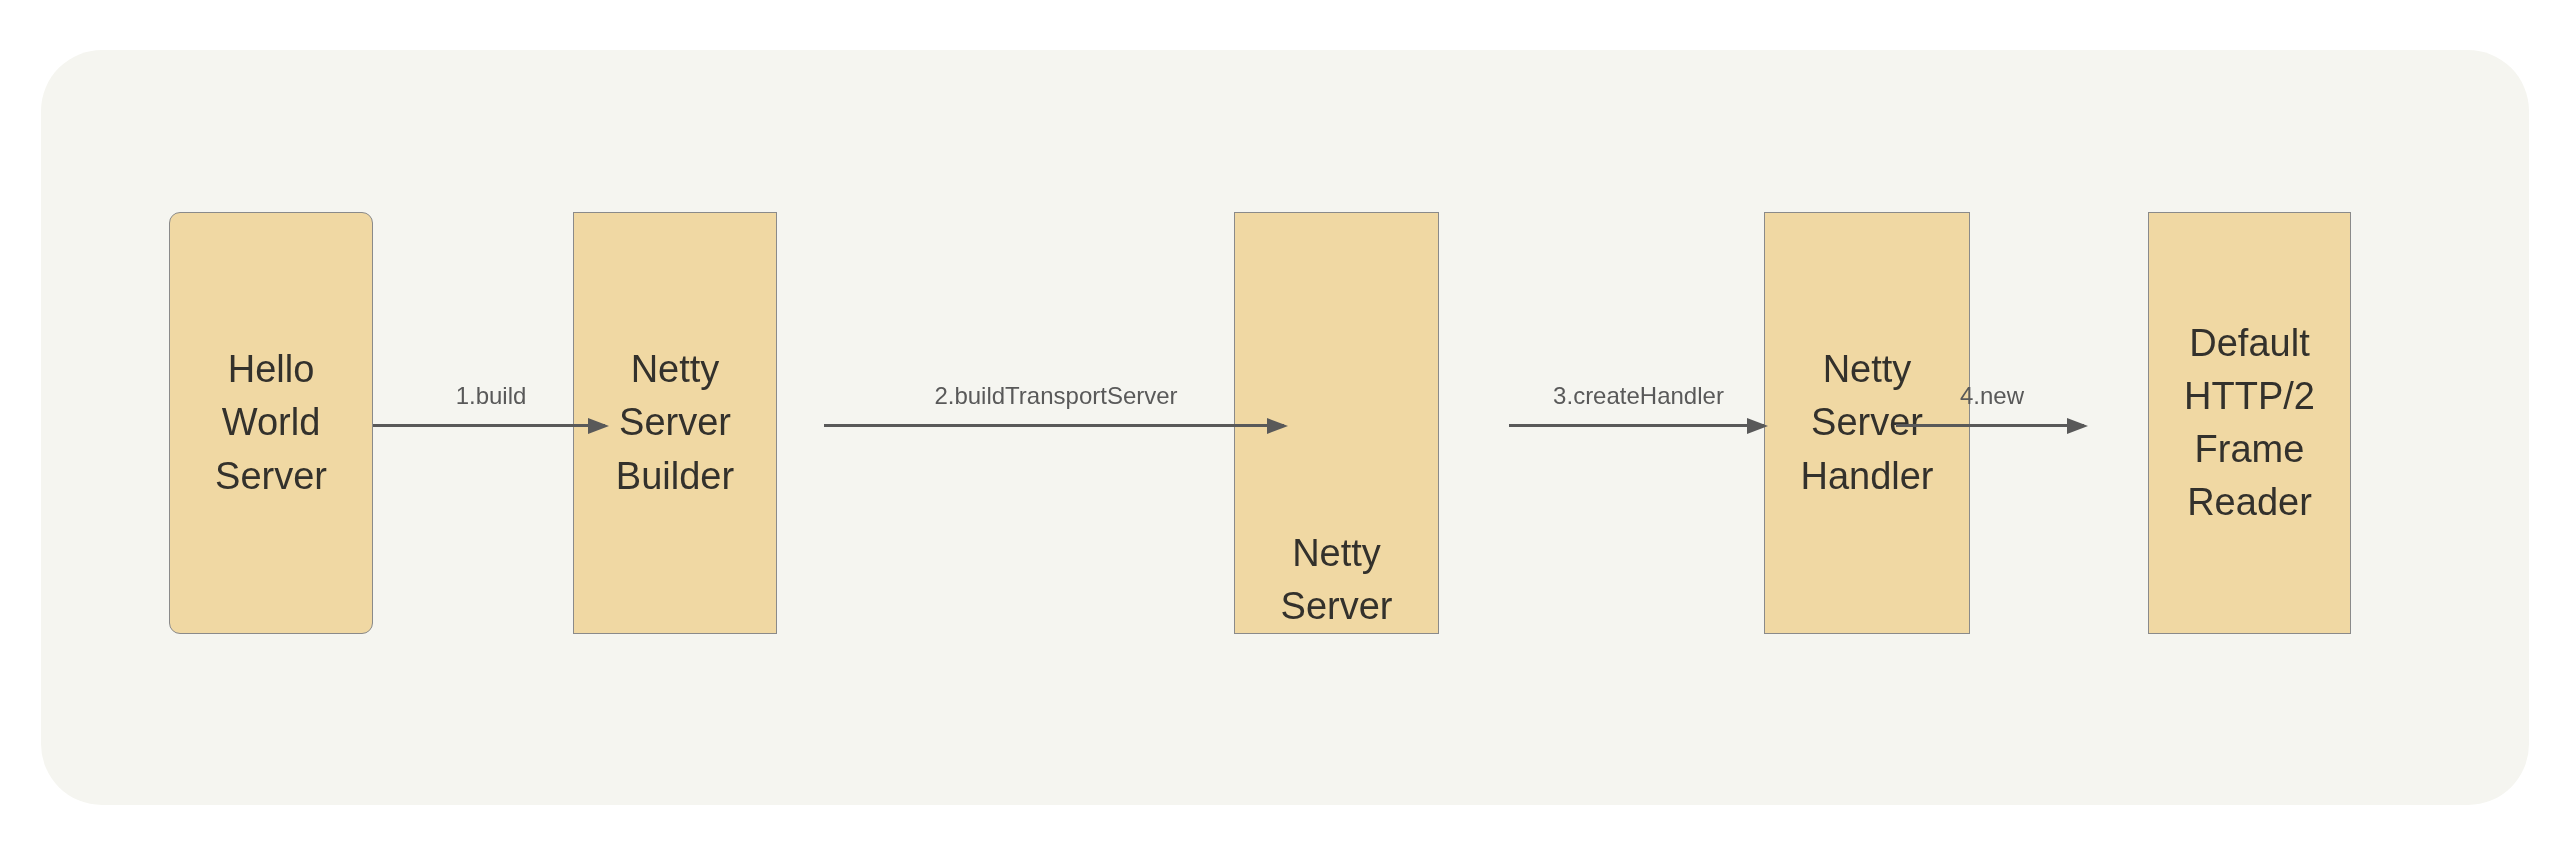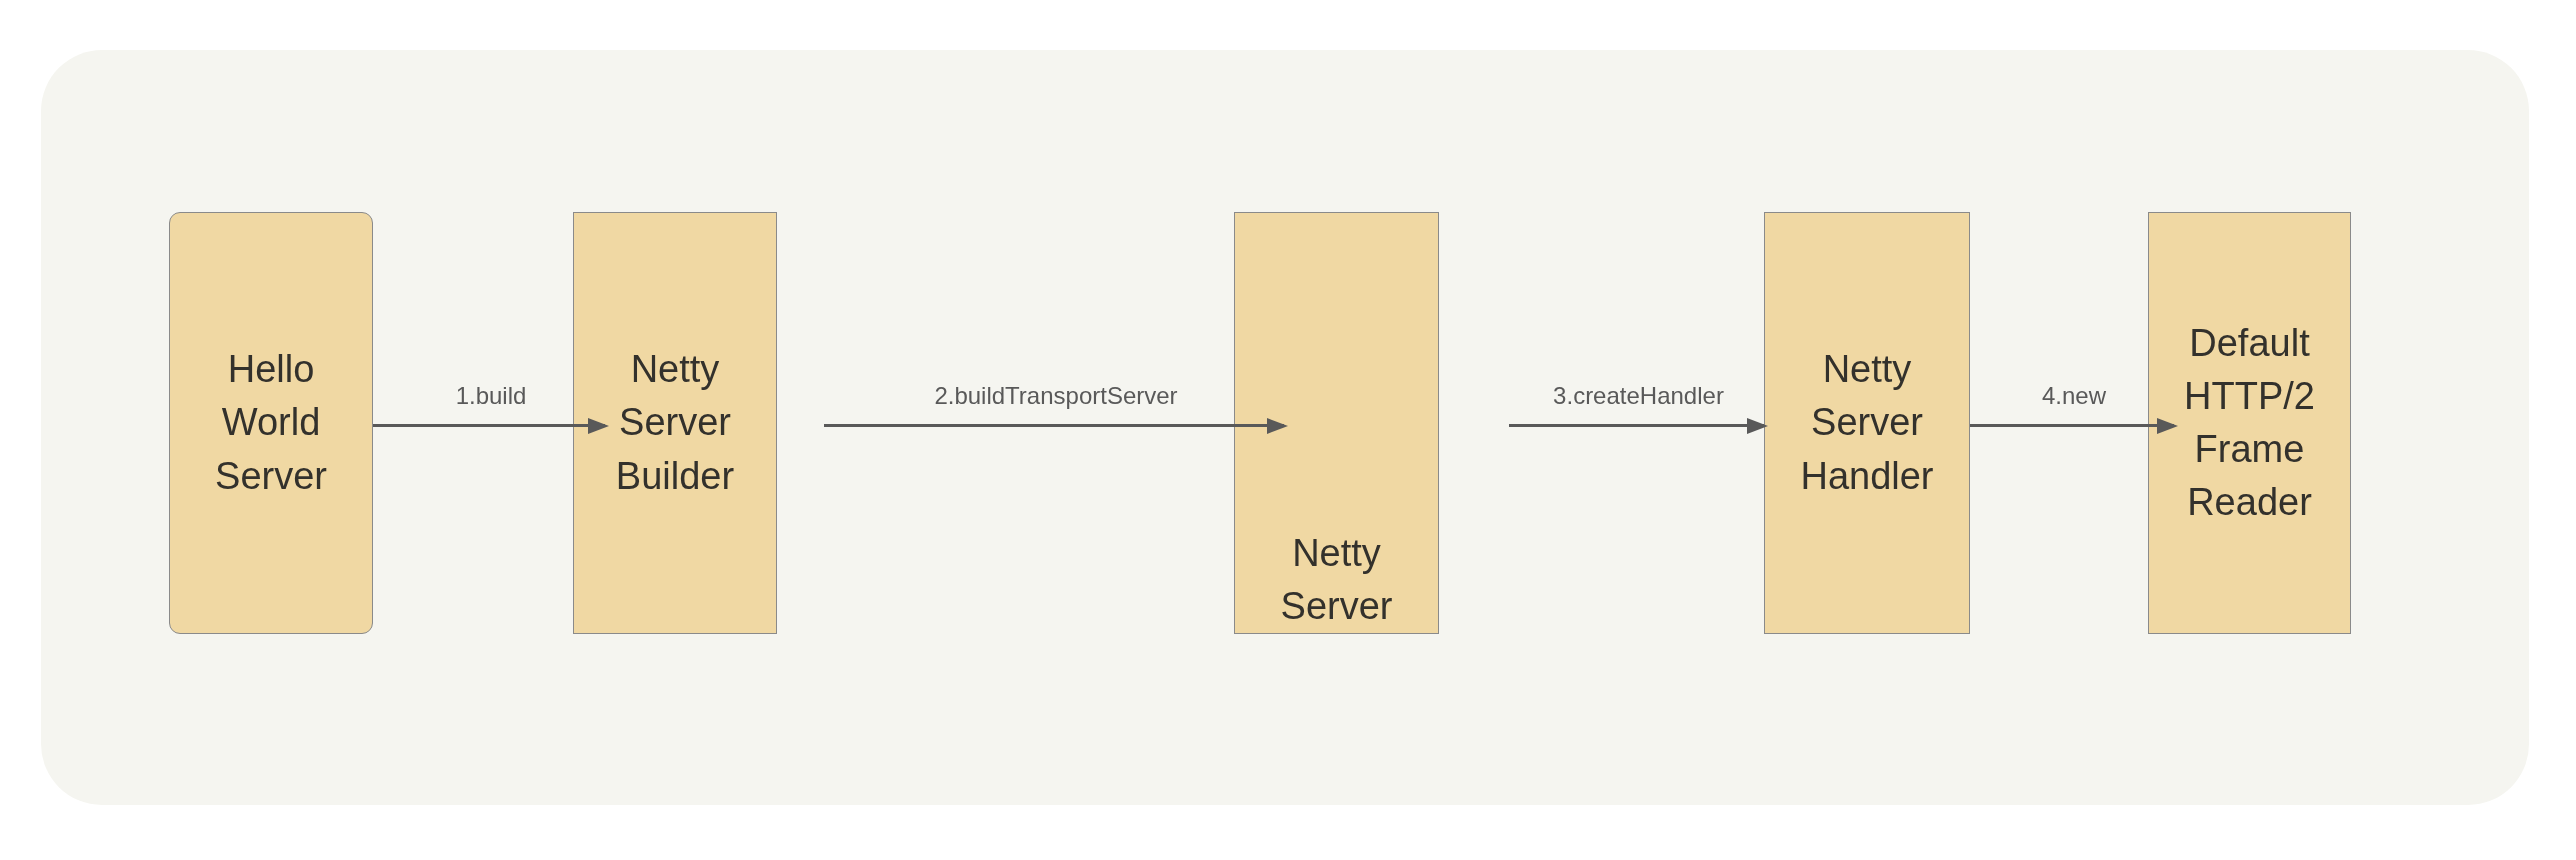--- a/index.html
+++ b/index.html
@@ -111,19 +111,19 @@
     <div class="edge-line"></div>
     <div class="edge-arrowhead"></div>
   </div>
 
   <div class="edge" style="left:1509px; width:259px;">
     <div class="edge-label">3.createHandler</div>
     <div class="edge-line"></div>
     <div class="edge-arrowhead"></div>
   </div>
 
-  <div class="edge" style="left:1970px; width:192px;padding-left:16px;">
+  <div class="edge" style="left:1896px; width:192px;">
     <div class="edge-label">4.new</div>
     <div class="edge-line"></div>
     <div class="edge-arrowhead"></div>
   </div>
 </div>
 
 
 </body></html>

